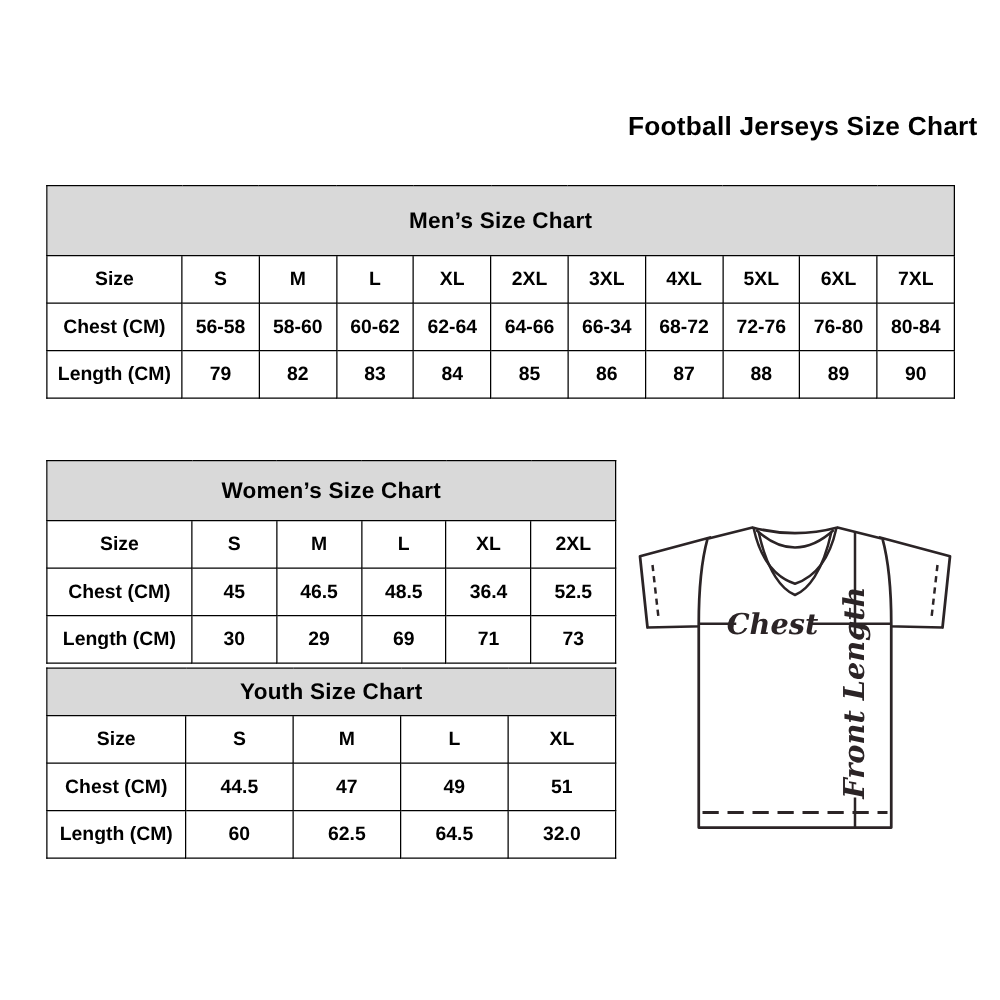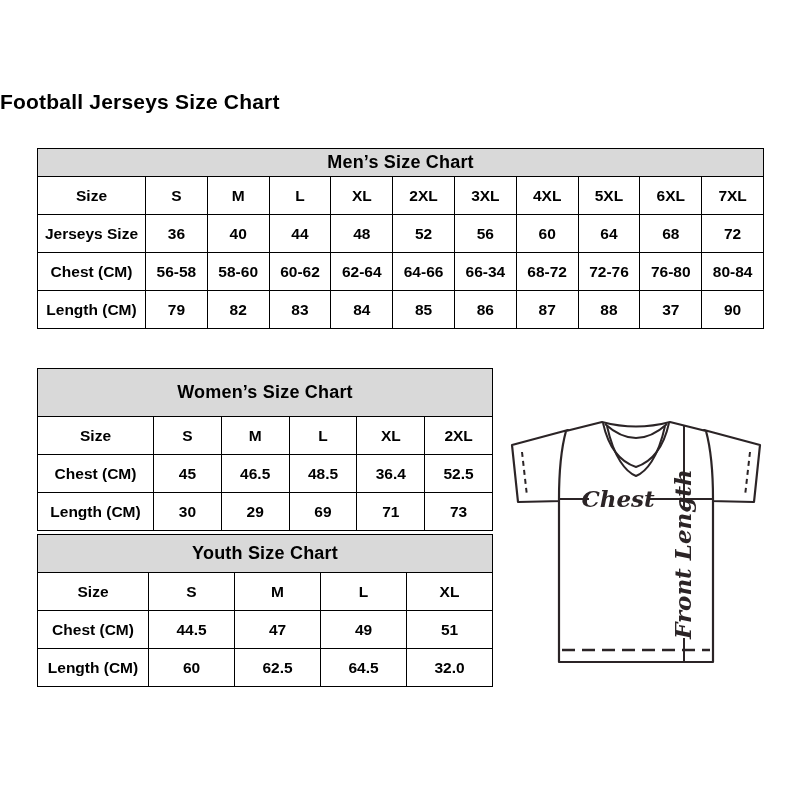--- a/index.html
+++ b/index.html
@@ -3,37 +3,37 @@
 <meta charset="utf-8">
 <style>
   html,body{margin:0;padding:0;}
   body{
     width:800px;height:800px;background:#ffffff;position:relative;
     font-family:"Liberation Sans",sans-serif;color:#000;
     overflow:hidden;
   }
   .page-title{
     position:absolute;left:0;top:90px;width:782px;margin:0;
-    text-align:left;font-size:21px;font-weight:bold;letter-spacing:.2px;
+    text-align:right;font-size:21px;font-weight:bold;letter-spacing:.2px;
   }
   table.tbl{
     position:absolute;border-collapse:collapse;table-layout:fixed;
     font-weight:bold;
   }
   table.tbl td{
     border:1.5px solid #000;text-align:center;vertical-align:middle;
     padding:0;font-size:15.5px;white-space:nowrap;overflow:hidden;
   }
   table.tbl tr.hdr td{
     background:#d9d9d9;font-size:18px;letter-spacing:.2px;
   }
   #mens-table  {left:37px;top:148px;width:726px;}
   #womens-table{left:37px;top:368px;width:455px;}
   #youth-table {left:37px;top:534px;width:455px;}
-  #mens-table   tr.hdr{height:28px;} #mens-table   tr.data{height:38px;}
+  #mens-table   tr.hdr{height:56px;} #mens-table   tr.data{height:38px;}
   #womens-table tr.hdr{height:48px;} #womens-table tr.data{height:38px;}
   #youth-table  tr.hdr{height:38px;} #youth-table  tr.data{height:38px;}
   .jersey{position:absolute;left:498px;top:398px;}
   .jersey .outline{fill:#ffffff;stroke:#2b2426;stroke-width:2.2;stroke-linejoin:round;}
   .jersey .detail {fill:none;stroke:#2b2426;stroke-width:2;}
   .jersey .dash   {fill:none;stroke:#2b2426;stroke-width:2;stroke-dasharray:5 4;}
   .jersey .hem    {fill:none;stroke:#2b2426;stroke-width:2.4;stroke-dasharray:13 7;}
   .jersey .mline  {fill:none;stroke:#2b2426;stroke-width:2;}
   .jersey text{
     font-family:"DejaVu Serif",serif;font-style:italic;font-weight:bold;
@@ -70,33 +70,20 @@
     <td>L</td>
     <td>XL</td>
     <td>2XL</td>
     <td>3XL</td>
     <td>4XL</td>
     <td>5XL</td>
     <td>6XL</td>
     <td>7XL</td>
   </tr>
   <tr class="data">
-    <td>Jerseys Size</td>
-    <td>36</td>
-    <td>40</td>
-    <td>44</td>
-    <td>48</td>
-    <td>52</td>
-    <td>56</td>
-    <td>60</td>
-    <td>64</td>
-    <td>68</td>
-    <td>72</td>
-  </tr>
-  <tr class="data">
     <td>Chest (CM)</td>
     <td>56-58</td>
     <td>58-60</td>
     <td>60-62</td>
     <td>62-64</td>
     <td>64-66</td>
     <td>66-34</td>
     <td>68-72</td>
     <td>72-76</td>
     <td>76-80</td>
@@ -105,21 +92,21 @@
   <tr class="data">
     <td>Length (CM)</td>
     <td>79</td>
     <td>82</td>
     <td>83</td>
     <td>84</td>
     <td>85</td>
     <td>86</td>
     <td>87</td>
     <td>88</td>
-    <td>37</td>
+    <td>89</td>
     <td>90</td>
   </tr>
 </tbody>
   </table>
 
 <table class="tbl" id="womens-table">
   <colgroup>
     <col style="width:116px">
       <col style="width:67.8px">
       <col style="width:67.8px">

